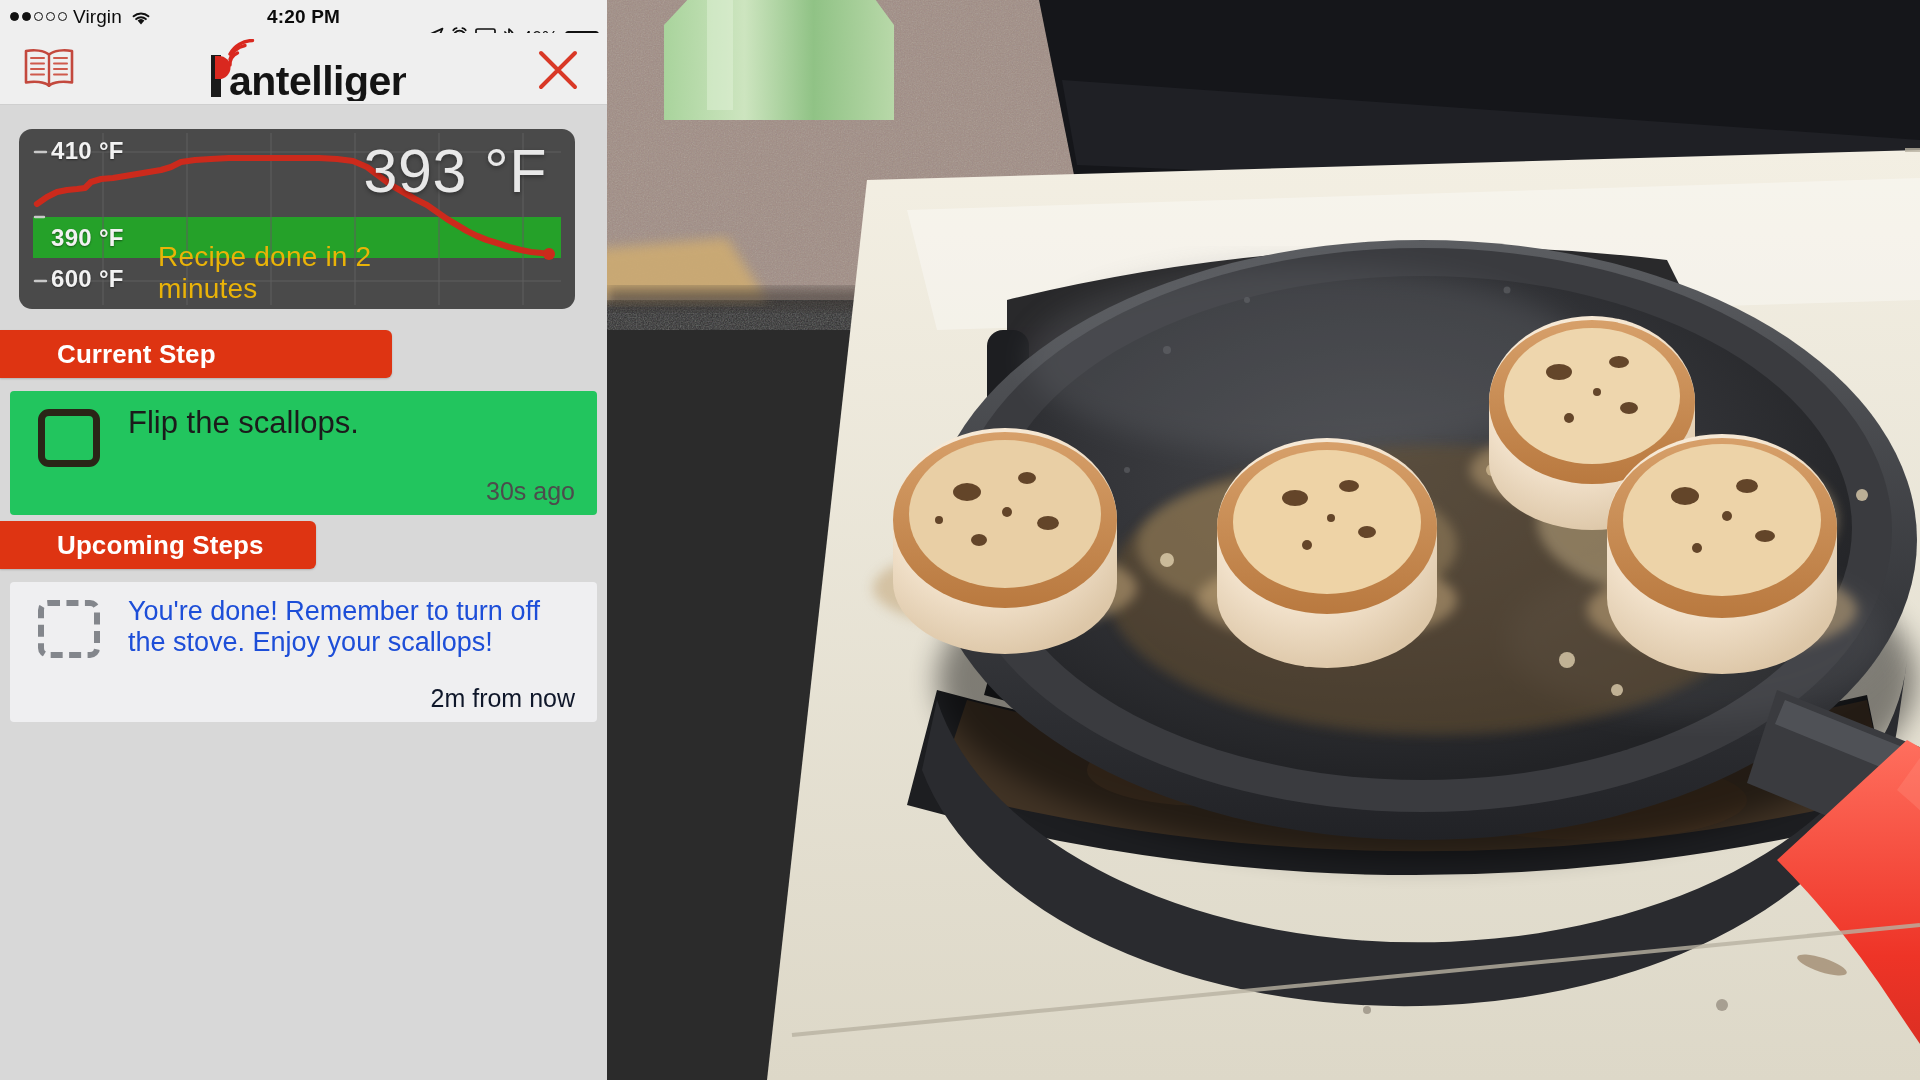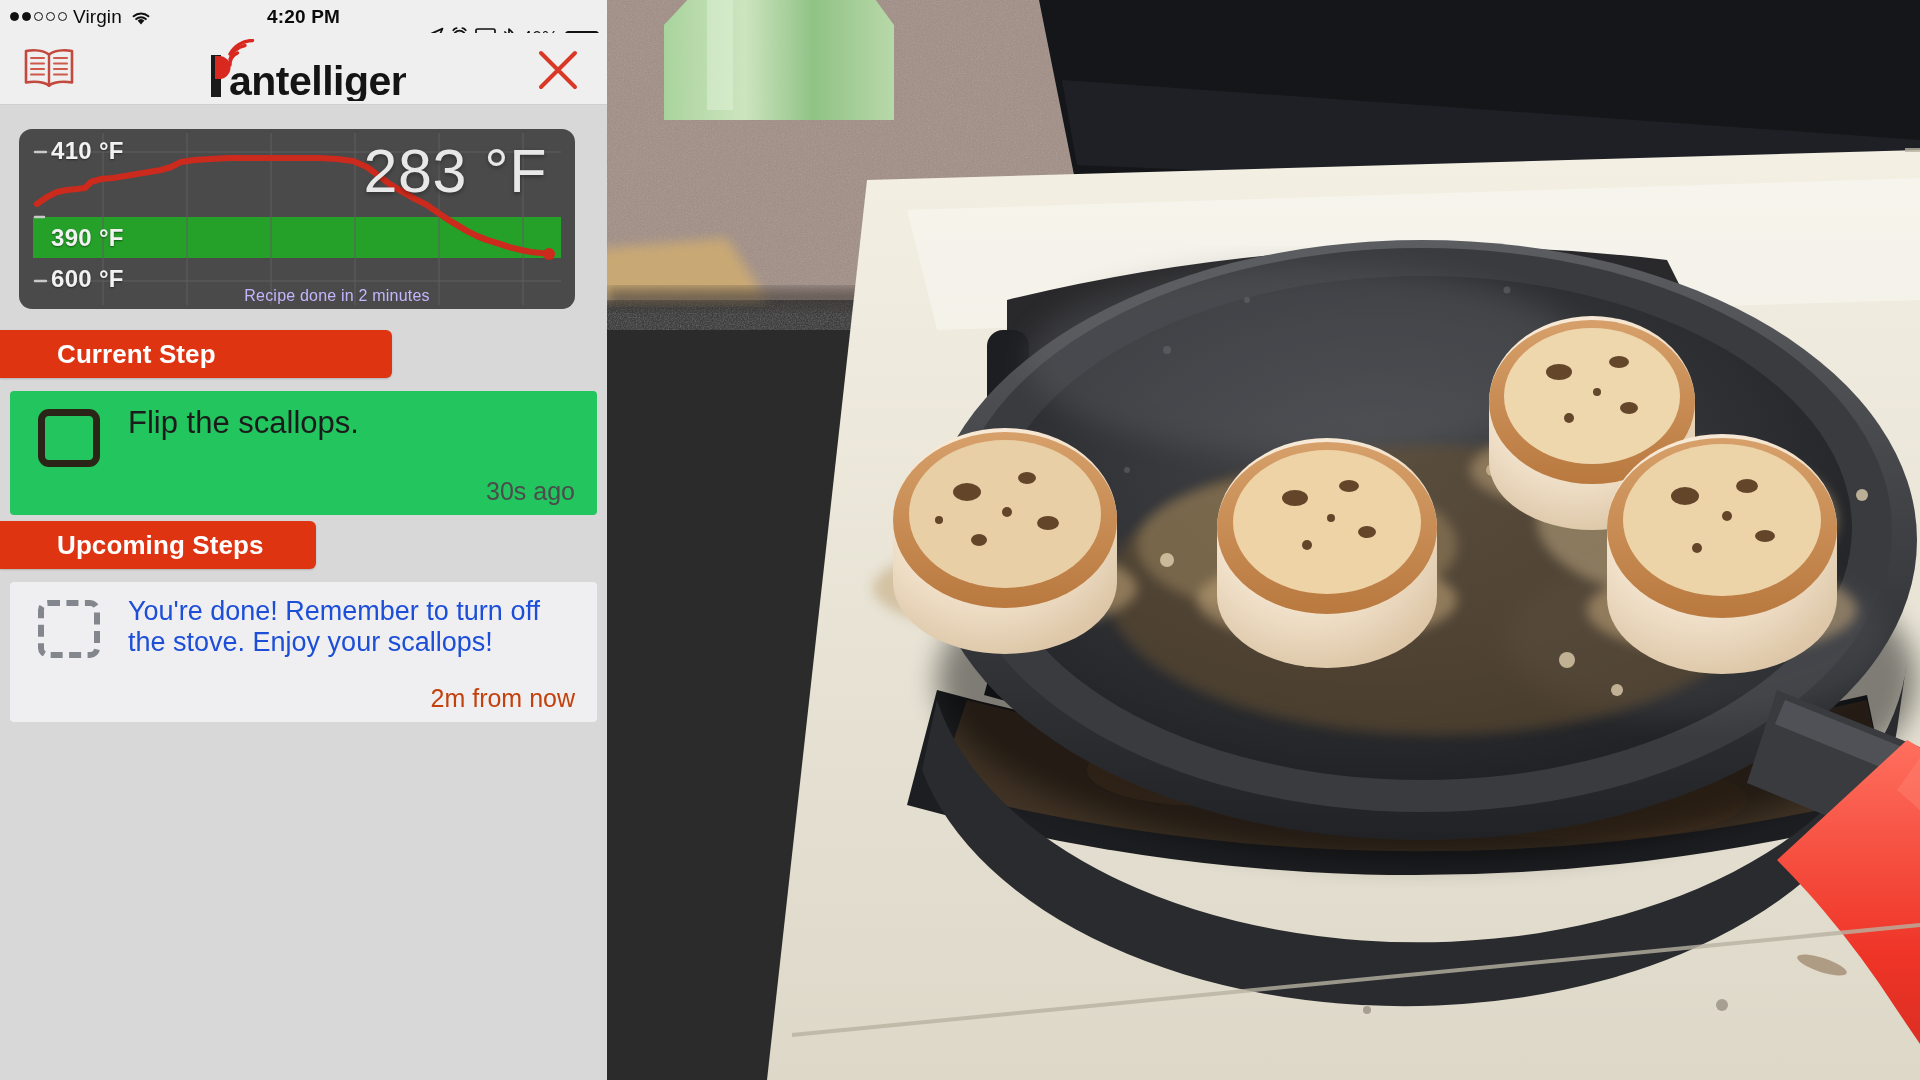--- a/index.html
+++ b/index.html
@@ -76,21 +76,21 @@
     font-size:61px; font-weight:400; color:#e8e8e8;
     letter-spacing:.5px; text-shadow:0 2px 4px rgba(0,0,0,.35);
   }
   #rate-big {
     position:absolute; right:28px; top:73px;
     font-size:57px; font-weight:400; color:#f0f0f0;
     letter-spacing:.5px; text-shadow:0 2px 4px rgba(0,0,0,.35);
   }
   #recipe-eta {
     position:absolute; left:50%; transform:translateX(-50%); bottom:4px;
-    font-size:16px; color:#c4b5fd; letter-spacing:.2px;margin-left:40px;
+    font-size:28px; color:#eab308; letter-spacing:.2px;
   }
 
   
   .section-header {
     position:absolute; left:0; height:48px;
     background:#de3412;
     display:flex; align-items:center;
     border-radius:0 6px 6px 0;
     box-shadow:0 1px 2px rgba(0,0,0,.18);
   }
@@ -118,21 +118,21 @@
 
   .step-text {
     position:absolute; left:118px; right:24px; top:14px;
     font-size:31px; line-height:1.16; color:#1b1b1b; font-weight:400;
   }
   #txt-upcoming { color:#1d4ed8; font-size:27px; line-height:1.16; }
   .step-time {
     position:absolute; right:22px; font-size:25px; color:#4c4c4c;
   }
   #time-current { bottom:9px; }
-  #time-upcoming { bottom:9px; color:#c2410c; }
+  #time-upcoming { bottom:9px; color:#0f172a; }
 
   
   #photo {
     position:absolute; left:607px; top:0; width:1313px; height:1080px;
     overflow:hidden; background:#2b2b2b;
   }
   #photo svg { display:block; width:1313px; height:1080px; }
 </style>
 </head>
 <body>
@@ -253,21 +253,21 @@
           <line x1="16" y1="23" x2="27" y2="23"></line>
           <line x1="16" y1="88" x2="25" y2="88"></line>
           <line x1="16" y1="152" x2="27" y2="152"></line>
         </g>
         <polyline fill="none" stroke="#cc2a1c" stroke-width="6.2" stroke-linejoin="round" stroke-linecap="round" points="18,75 28,68 38,63 48,61 58,60 66,59 72,53 82,50 94,49 106,47 118,45 130,43 142,41 152,38 162,33 176,31 192,30 210,29 228,29 246,29 264,29 282,29 300,29 318,30 334,32 348,38 360,47 372,56 384,63 396,70 408,76 418,83 428,90 438,96 448,102 458,107 468,111 478,114 490,118 502,121 512,123 522,124 530,125"></polyline>
         <circle cx="530" cy="125" r="6" fill="#cc2a1c"></circle>
       </svg>
       <div class="chart-label" id="label-410">410 °F</div>
       <div class="chart-label" id="label-390">390 °F</div>
       <div class="chart-label" id="label-380">600 °F</div>
-      <div id="temp-big">283 °F</div>
+      <div id="temp-big">393 °F</div>
       <div id="recipe-eta">Recipe done in 2 minutes</div>
     </div>
 
     <div class="section-header" id="hdr-current">
       <span>Current Step</span>
     </div>
     <div class="step-card" id="card-current">
       <div class="cb cb-solid"></div>
       <div class="step-text">Flip the scallops.</div>
       <div class="step-time" id="time-current">30s ago</div>

